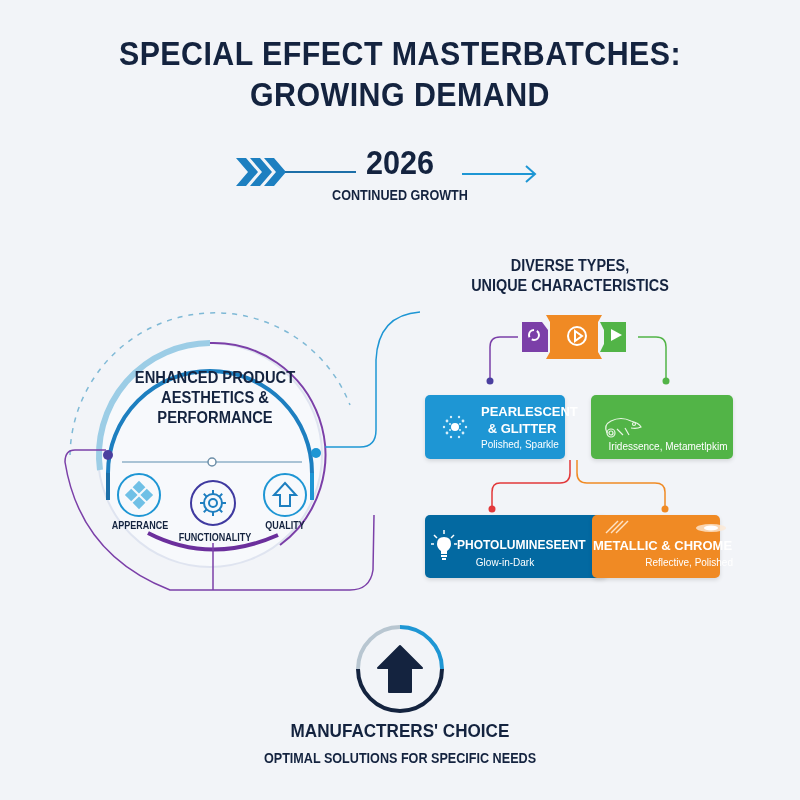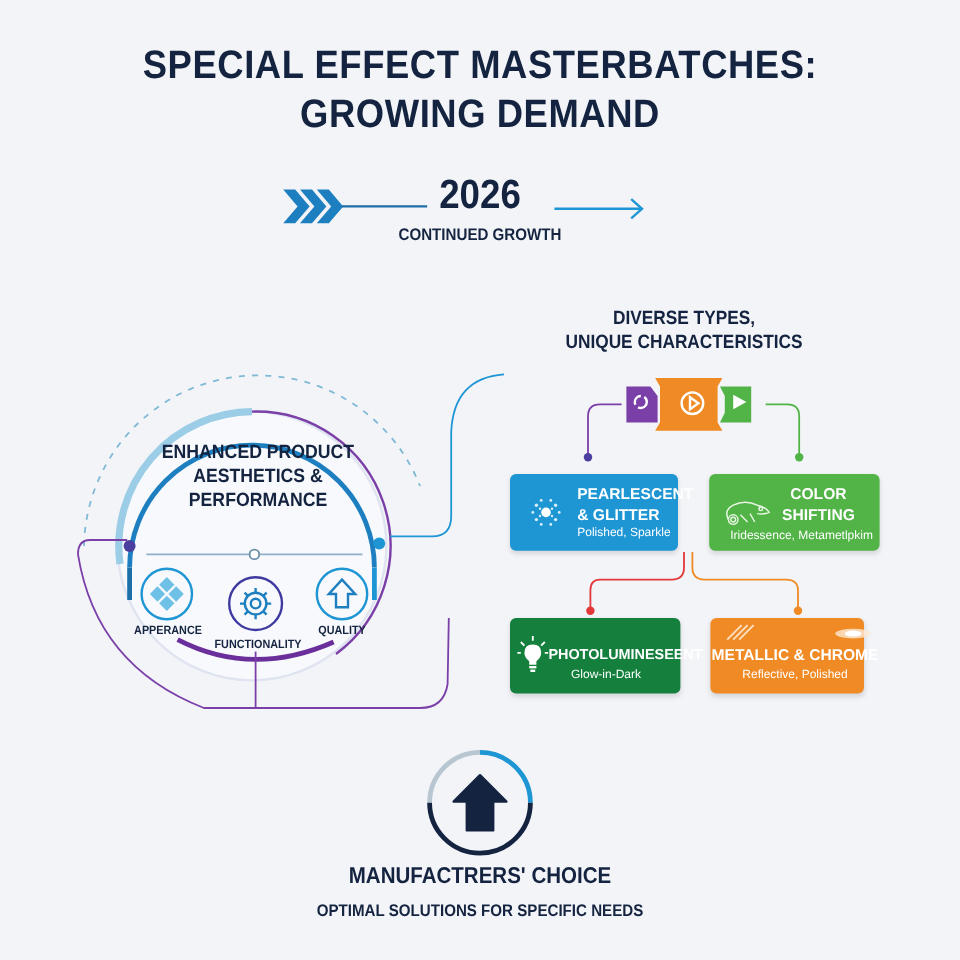--- a/index.html
+++ b/index.html
@@ -192,45 +192,41 @@
       <circle cx="20" cy="26" r="1.2"></circle>
         <circle cx="12" cy="26" r="1.2"></circle>
         <circle cx="8" cy="22" r="1.4"></circle>
       <circle cx="5" cy="16" r="1.2"></circle>
         <circle cx="11" cy="13" r="1"></circle>
         <circle cx="21" cy="13" r="1"></circle>
       <circle cx="11" cy="19" r="1"></circle>
         <circle cx="21" cy="19" r="1"></circle>
     </g>
   </svg>
-  <div class="ct" style="left:56px;top:8px;width:82px;text-align:left;">
+  <div class="ct" style="left:56px;top:8px;width:82px;text-align:center;">
     <div>PEARLESCENT</div>
     <div>&amp; GLITTER</div>
   </div>
   <div class="cs" style="left:56px;top:44px;width:84px;text-align:left;">Polished, Sparkle</div>
 </div>
 
 <div class="abs card" style="left: 591px; top: 395px; width: 142px; height: 64px; background: rgb(82, 180, 71);">
   <svg class="abs" style="left:10px;top:18px;" width="44" height="28">
     <g fill="none" stroke="#e8f6e4" stroke-width="1.2">
       <path d="M 6 20 Q 2 12 10 8 Q 20 3 30 8 Q 38 10 40 14 Q 36 16 30 15"></path>
       <circle cx="10" cy="20" r="4"></circle>
       <circle cx="10" cy="20" r="2"></circle>
       <circle cx="33" cy="11" r="1.5"></circle>
       <path d="M 16 16 L 22 22 M 24 15 L 28 22"></path>
     </g>
   </svg>
-  <div class="ct" style="left:44px;top:8px;width:94px;">
-    <div>COLOR</div>
-    <div>SHIFTING</div>
-  </div>
   <div class="cs" style="left:0px;top:46px;width:144px;padding-left:10px;box-sizing:border-box;">Iridessence, Metametlpkim</div>
 </div>
 
-<div class="abs card" style="left: 425px; top: 515px; width: 142px; height: 63px; background: #15803d;">
+<div class="abs card" style="left: 425px; top: 515px; width: 142px; height: 63px; background: #0369a1; padding-left: 40px;">
   <svg class="abs" style="left:6px;top:14px;" width="26" height="34">
     <g stroke="#fff" stroke-width="1.5" fill="none">
       <line x1="13" y1="1" x2="13" y2="5"></line>
       <line x1="3" y1="6" x2="6" y2="9"></line>
       <line x1="23" y1="6" x2="20" y2="9"></line>
       <line x1="0" y1="15" x2="3" y2="15"></line>
       <line x1="23" y1="15" x2="26" y2="15"></line>
     </g>
     <path d="M 13 8 Q 20 8 20 15 Q 20 19 16 22 L 16 25 L 10 25 L 10 22 Q 6 19 6 15 Q 6 8 13 8 Z" fill="#fff"></path>
     <rect x="10" y="26" width="6" height="2" fill="#fff"></rect>
@@ -246,21 +242,21 @@
         <line x1="2" y1="14" x2="14" y2="2"></line>
         <line x1="7" y1="14" x2="19" y2="2"></line>
         <line x1="12" y1="14" x2="24" y2="2"></line>
       </g>
   </svg>
   <svg class="abs" style="left:102px;top:4px;" width="34" height="18">
     <ellipse cx="17" cy="9" rx="15" ry="4" fill="#fde9d4" opacity="0.8"></ellipse>
     <ellipse cx="17" cy="9" rx="7" ry="2.5" fill="#fff"></ellipse>
   </svg>
   <div class="ct" style="left:0;top:22px;width:141px;font-size:13px;">METALLIC &amp; CHROME</div>
-  <div class="cs" style="left:0;top:42px;width:141px;">Reflective, Polished</div>
+  <div class="cs" style="left:0;top:42px;width:141px;text-align:right;">Reflective, Polished</div>
 </div>
 
 <svg class="abs" style="left:352px;top:622px;" width="96" height="92">
   <path d="M 48 5 A 42 42 0 0 0 6 47" fill="none" stroke="#b8c6d1" stroke-width="4"></path>
   <path d="M 48 5 A 42 42 0 0 1 90 47" fill="none" stroke="#1e96d4" stroke-width="4"></path>
   <path d="M 6 47 A 42 42 0 0 0 90 47" fill="none" stroke="#14233f" stroke-width="4"></path>
   <polygon points="48,24 70,46 59,46 59,70 37,70 37,46 26,46" fill="#14233f" stroke="#14233f" stroke-linejoin="round" stroke-width="2"></polygon>
 </svg>
 
 <div class="abs bottom-title">MANUFACTRERS' CHOICE</div>

